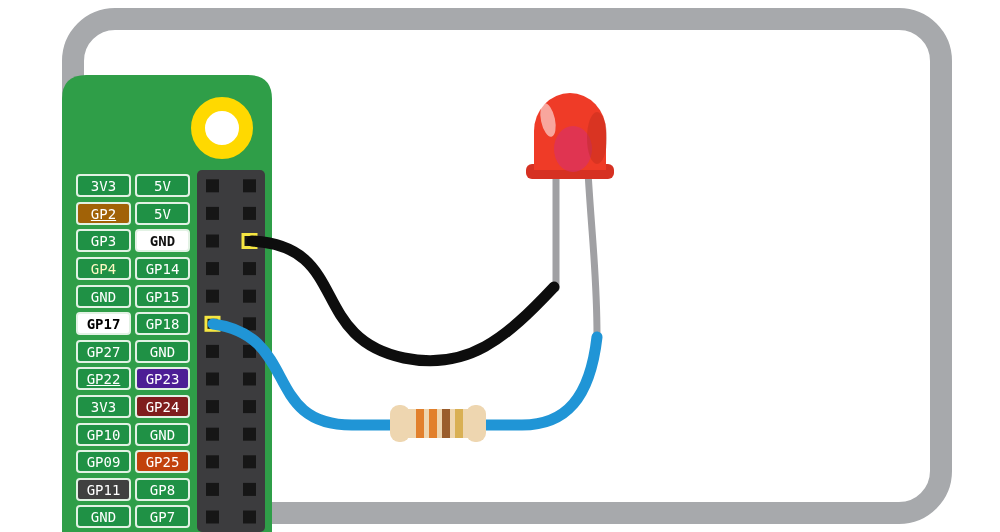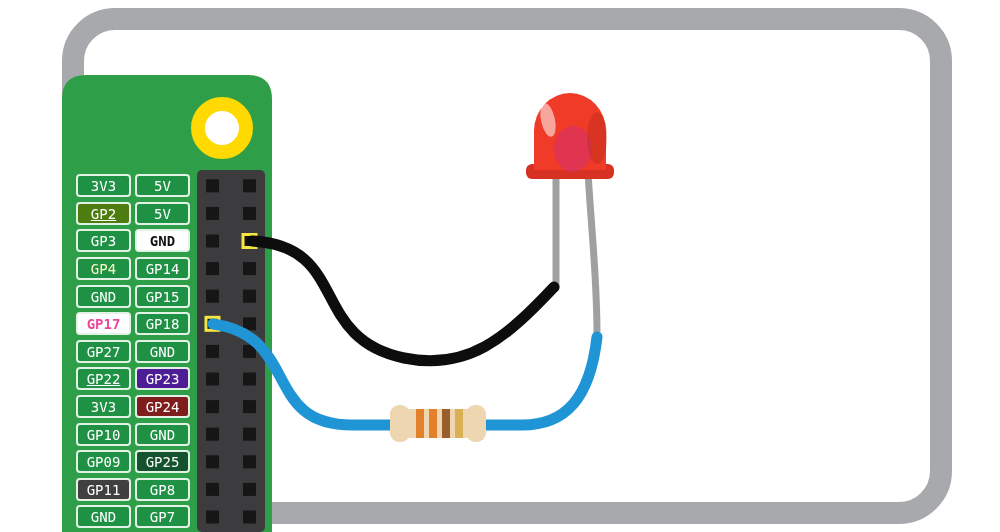--- a/index.html
+++ b/index.html
@@ -116,58 +116,58 @@
       <rect x="455" y="409" width="8" height="29" fill="#d9b054"></rect>
     </g>
   </svg>
 
   <div id="pin-table">
       <div class="pin-row">
         <div class="pin-cell" style="background: rgb(31, 145, 69); color: rgb(255, 255, 255); border-color: rgb(226, 242, 228);">3V3</div>
         <div class="pin-cell" style="background: rgb(31, 145, 69); color: rgb(255, 255, 255); border-color: rgb(226, 242, 228);">5V</div>
       </div>
       <div class="pin-row">
-        <div class="pin-cell" style="background: #4d7c0f; color: rgb(255, 255, 255); border-color: rgb(226, 242, 228); text-decoration: underline;">GP2</div>
+        <div class="pin-cell" style="background: #a16207; color: rgb(255, 255, 255); border-color: rgb(226, 242, 228); text-decoration: underline;">GP2</div>
         <div class="pin-cell" style="background: rgb(31, 145, 69); color: rgb(255, 255, 255); border-color: rgb(226, 242, 228);">5V</div>
       </div>
       <div class="pin-row">
         <div class="pin-cell" style="background: rgb(31, 145, 69); color: rgb(255, 255, 255); border-color: rgb(226, 242, 228);">GP3</div>
         <div class="pin-cell hl" style="background: rgb(255, 255, 255); color: rgb(17, 17, 17); border-color: rgb(226, 242, 228);">GND</div>
       </div>
       <div class="pin-row">
         <div class="pin-cell" style="background: rgb(31, 145, 69); color: #fef9c3; border-color: rgb(226, 242, 228);">GP4</div>
         <div class="pin-cell" style="background: rgb(31, 145, 69); color: rgb(255, 255, 255); border-color: rgb(226, 242, 228);">GP14</div>
       </div>
       <div class="pin-row">
         <div class="pin-cell" style="background: rgb(31, 145, 69); color: rgb(255, 255, 255); border-color: rgb(226, 242, 228);">GND</div>
         <div class="pin-cell" style="background: rgb(31, 145, 69); color: rgb(255, 255, 255); border-color: rgb(226, 242, 228);">GP15</div>
       </div>
       <div class="pin-row">
-        <div class="pin-cell hl" style="background: rgb(255, 255, 255); color: #ec4899; border-color: rgb(226, 242, 228);">GP17</div>
+        <div class="pin-cell hl" style="background: rgb(255, 255, 255); color: #000000; border-color: rgb(226, 242, 228);">GP17</div>
         <div class="pin-cell" style="background: rgb(31, 145, 69); color: rgb(255, 255, 255); border-color: rgb(226, 242, 228);">GP18</div>
       </div>
       <div class="pin-row">
         <div class="pin-cell" style="background: rgb(31, 145, 69); color: rgb(255, 255, 255); border-color: rgb(226, 242, 228);">GP27</div>
         <div class="pin-cell" style="background: rgb(31, 145, 69); color: rgb(255, 255, 255); border-color: rgb(226, 242, 228);">GND</div>
       </div>
       <div class="pin-row">
         <div class="pin-cell" style="background: rgb(31, 145, 69); color: rgb(255, 255, 255); border-color: rgb(226, 242, 228); text-decoration: underline;">GP22</div>
         <div class="pin-cell" style="background: #4c1d95; color: rgb(255, 255, 255); border-color: rgb(226, 242, 228);">GP23</div>
       </div>
       <div class="pin-row">
         <div class="pin-cell" style="background: rgb(31, 145, 69); color: rgb(255, 255, 255); border-color: rgb(226, 242, 228);">3V3</div>
         <div class="pin-cell" style="background: #7f1d1d; color: rgb(255, 255, 255); border-color: rgb(226, 242, 228);">GP24</div>
       </div>
       <div class="pin-row">
         <div class="pin-cell" style="background: rgb(31, 145, 69); color: rgb(255, 255, 255); border-color: rgb(226, 242, 228);">GP10</div>
         <div class="pin-cell" style="background: rgb(31, 145, 69); color: rgb(255, 255, 255); border-color: rgb(226, 242, 228);">GND</div>
       </div>
       <div class="pin-row">
         <div class="pin-cell" style="background: rgb(31, 145, 69); color: rgb(255, 255, 255); border-color: rgb(226, 242, 228);">GP09</div>
-        <div class="pin-cell" style="background: #14532d; color: rgb(255, 255, 255); border-color: rgb(226, 242, 228);">GP25</div>
+        <div class="pin-cell" style="background: #c2410c; color: rgb(255, 255, 255); border-color: rgb(226, 242, 228);">GP25</div>
       </div>
       <div class="pin-row">
         <div class="pin-cell" style="background: #404040; color: rgb(255, 255, 255); border-color: rgb(226, 242, 228);">GP11</div>
         <div class="pin-cell" style="background: rgb(31, 145, 69); color: rgb(255, 255, 255); border-color: rgb(226, 242, 228);">GP8</div>
       </div>
       <div class="pin-row">
         <div class="pin-cell" style="background: rgb(31, 145, 69); color: rgb(255, 255, 255); border-color: rgb(226, 242, 228);">GND</div>
         <div class="pin-cell" style="background: rgb(31, 145, 69); color: rgb(255, 255, 255); border-color: rgb(226, 242, 228);">GP7</div>
       </div>
     </div>

